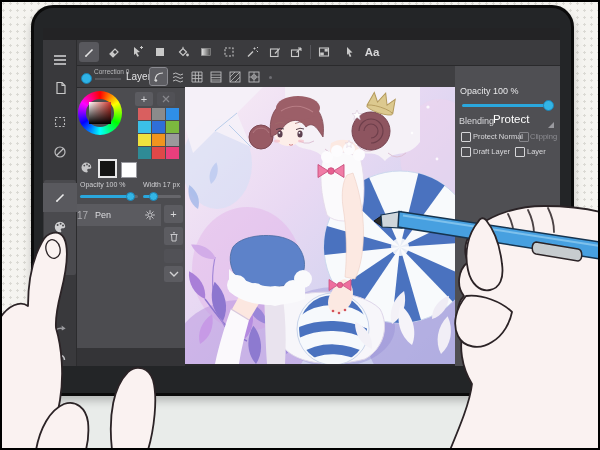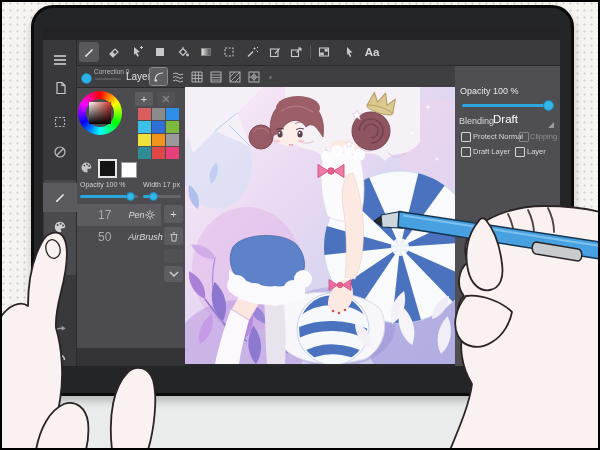--- a/index.html
+++ b/index.html
@@ -34,22 +34,22 @@
   .svbox{position:absolute;left:46px;top:74px;width:22px;height:22px;
     background:linear-gradient(to bottom,rgba(0,0,0,0),#000),linear-gradient(to right,#fff,#d0352b);}
   .minibtn{position:absolute;border-radius:2px;background:#5c5c61;color:#d8d8da;
     display:flex;align-items:center;justify-content:center;font-size:11px;}
   .minibtn.dim{background:#515156;color:#87878c;}
   .swatch{position:absolute;width:13px;height:12px;}
   .slider-track{position:absolute;height:3px;border-radius:2px;}
   .knob{position:absolute;border-radius:50%;background:#33b5e5;border:1px solid #1d84b5;box-sizing:border-box;}
   .brushrow{position:absolute;left:34px;width:84px;height:22px;display:flex;align-items:center;}
   .brushrow.sel{background:#5b5b60;}
-  .bnum{width:14px;margin-left:21px;font-size:12px;color:#ababaf;}
-  .bname{font-size:9px;color:#dcdcdf;margin-left:17px;flex:1;font-style:italic;}
+  .bnum{width:14px;margin-left:0;font-size:10px;color:#ababaf;}
+  .bname{font-size:9px;color:#dcdcdf;margin-left:4px;flex:1;}
   .canvasbg{left:142px;top:60px;width:270px;height:278px;background:#29292b;}
   .rpanel{left:412px;top:38px;width:105px;height:300px;background:#4f4f53;}
   .cb{position:absolute;width:8px;height:8px;border:1px solid #d6d6d9;border-radius:1px;}
   .cb.dim{border-color:#85858a;}
   .cbl{position:absolute;font-size:7.5px;color:#d9d9dc;}
   .cbl.dim{color:#8e8e93;text-align:right;}
   .layerrow{position:absolute;left:415px;top:130px;width:99px;height:26px;background:#5d5d62;border-radius:2px;}
   .overlay{position:absolute;left:0;top:0;width:600px;height:450px;z-index:10;pointer-events:none;}
   .t7{font-size:7px;} .t9{font-size:9px;} .t10{font-size:10px;} .t11{font-size:11.5px;}
 </style>
@@ -297,24 +297,20 @@
 
     <div class="brushrow sel" style="top:176px;">
       <span class="bnum">17</span>
       <span class="bname">Pen</span>
       <svg width="12" height="12" style="margin-right:5px;">
           <g stroke="#cdcdd0" stroke-width="1">
             <circle cx="6" cy="6" r="2.1" fill="none"></circle>
             <path d="M6,1.2 v1.8 M6,9 v1.8 M1.2,6 h1.8 M9,6 h1.8 M2.6,2.6 l1.3,1.3 M8.1,8.1 l1.3,1.3 M9.4,2.6 L8.1,3.9 M3.9,8.1 L2.6,9.4"></path>
           </g>
         </svg>
-    </div>
-    <div class="brushrow" style="top:198px;">
-      <span class="bnum">50</span>
-      <span class="bname">AirBrush</span>
     </div>
     <div class="minibtn" style="left:121px;top:177px;width:19px;height:18px;">
         <span>+</span>
       </div>
     <div class="minibtn" style="left:121px;top:199px;width:19px;height:18px;">
       <svg width="10" height="11">
           <path d="M2.5,3.5 h5 l-0.5,6.5 h-4 z" fill="none" stroke="#c9c9cc" stroke-width="1"></path>
           <path d="M1.5,3.5 h7 M4,1.8 h2" stroke="#c9c9cc" stroke-width="1"></path>
         </svg>
     </div>
@@ -511,21 +507,21 @@
             <path d="M0,0 C7,-9 7,-22 0,-32 C-7,-22 -7,-9 0,0 Z" transform="translate(256 267) rotate(10) scale(1.2)"></path>
           </g>
       </g>
     </svg>
 
     <div class="abs rpanel"></div>
     <span class="abs t9" style="left:417px;top:58px;color:#e8e8ea;">Opacity 100 %</span>
     <div class="slider-track" style="left:419px;top:76px;width:88px;background:#2aa7dd;"></div>
     <div class="knob" style="left:500px;top:72px;width:11px;height:11px;"></div>
     <span class="abs t9" style="left:416px;top:88px;color:#d9d9dc;">Blending</span>
-    <span class="abs t11" style="left:450px;top:85px;color:#ffffff;">Draft</span>
+    <span class="abs t11" style="left:450px;top:85px;color:#ffffff;">Protect</span>
     <div class="abs" style="left:505px;top:94px;width:0;height:0;border-left:6px solid transparent;border-bottom:6px solid #9a9a9f;"></div>
     <div class="cb" style="left:418px;top:104px;"></div>
     <span class="cbl" style="left:430px;top:104px;">Protect Normal</span>
     <div class="cb dim" style="left:476px;top:104px;"></div>
     <span class="cbl dim" style="left:487px;top:104px;">Clipping</span>
     <div class="cb" style="left:418px;top:119px;"></div>
     <span class="cbl" style="left:430px;top:119px;">Draft Layer</span>
     <div class="cb" style="left:472px;top:119px;"></div>
     <span class="cbl" style="left:484px;top:119px;">Layer</span>
     <div class="minibtn" style="left:420px;top:312px;width:18px;height:18px;">

